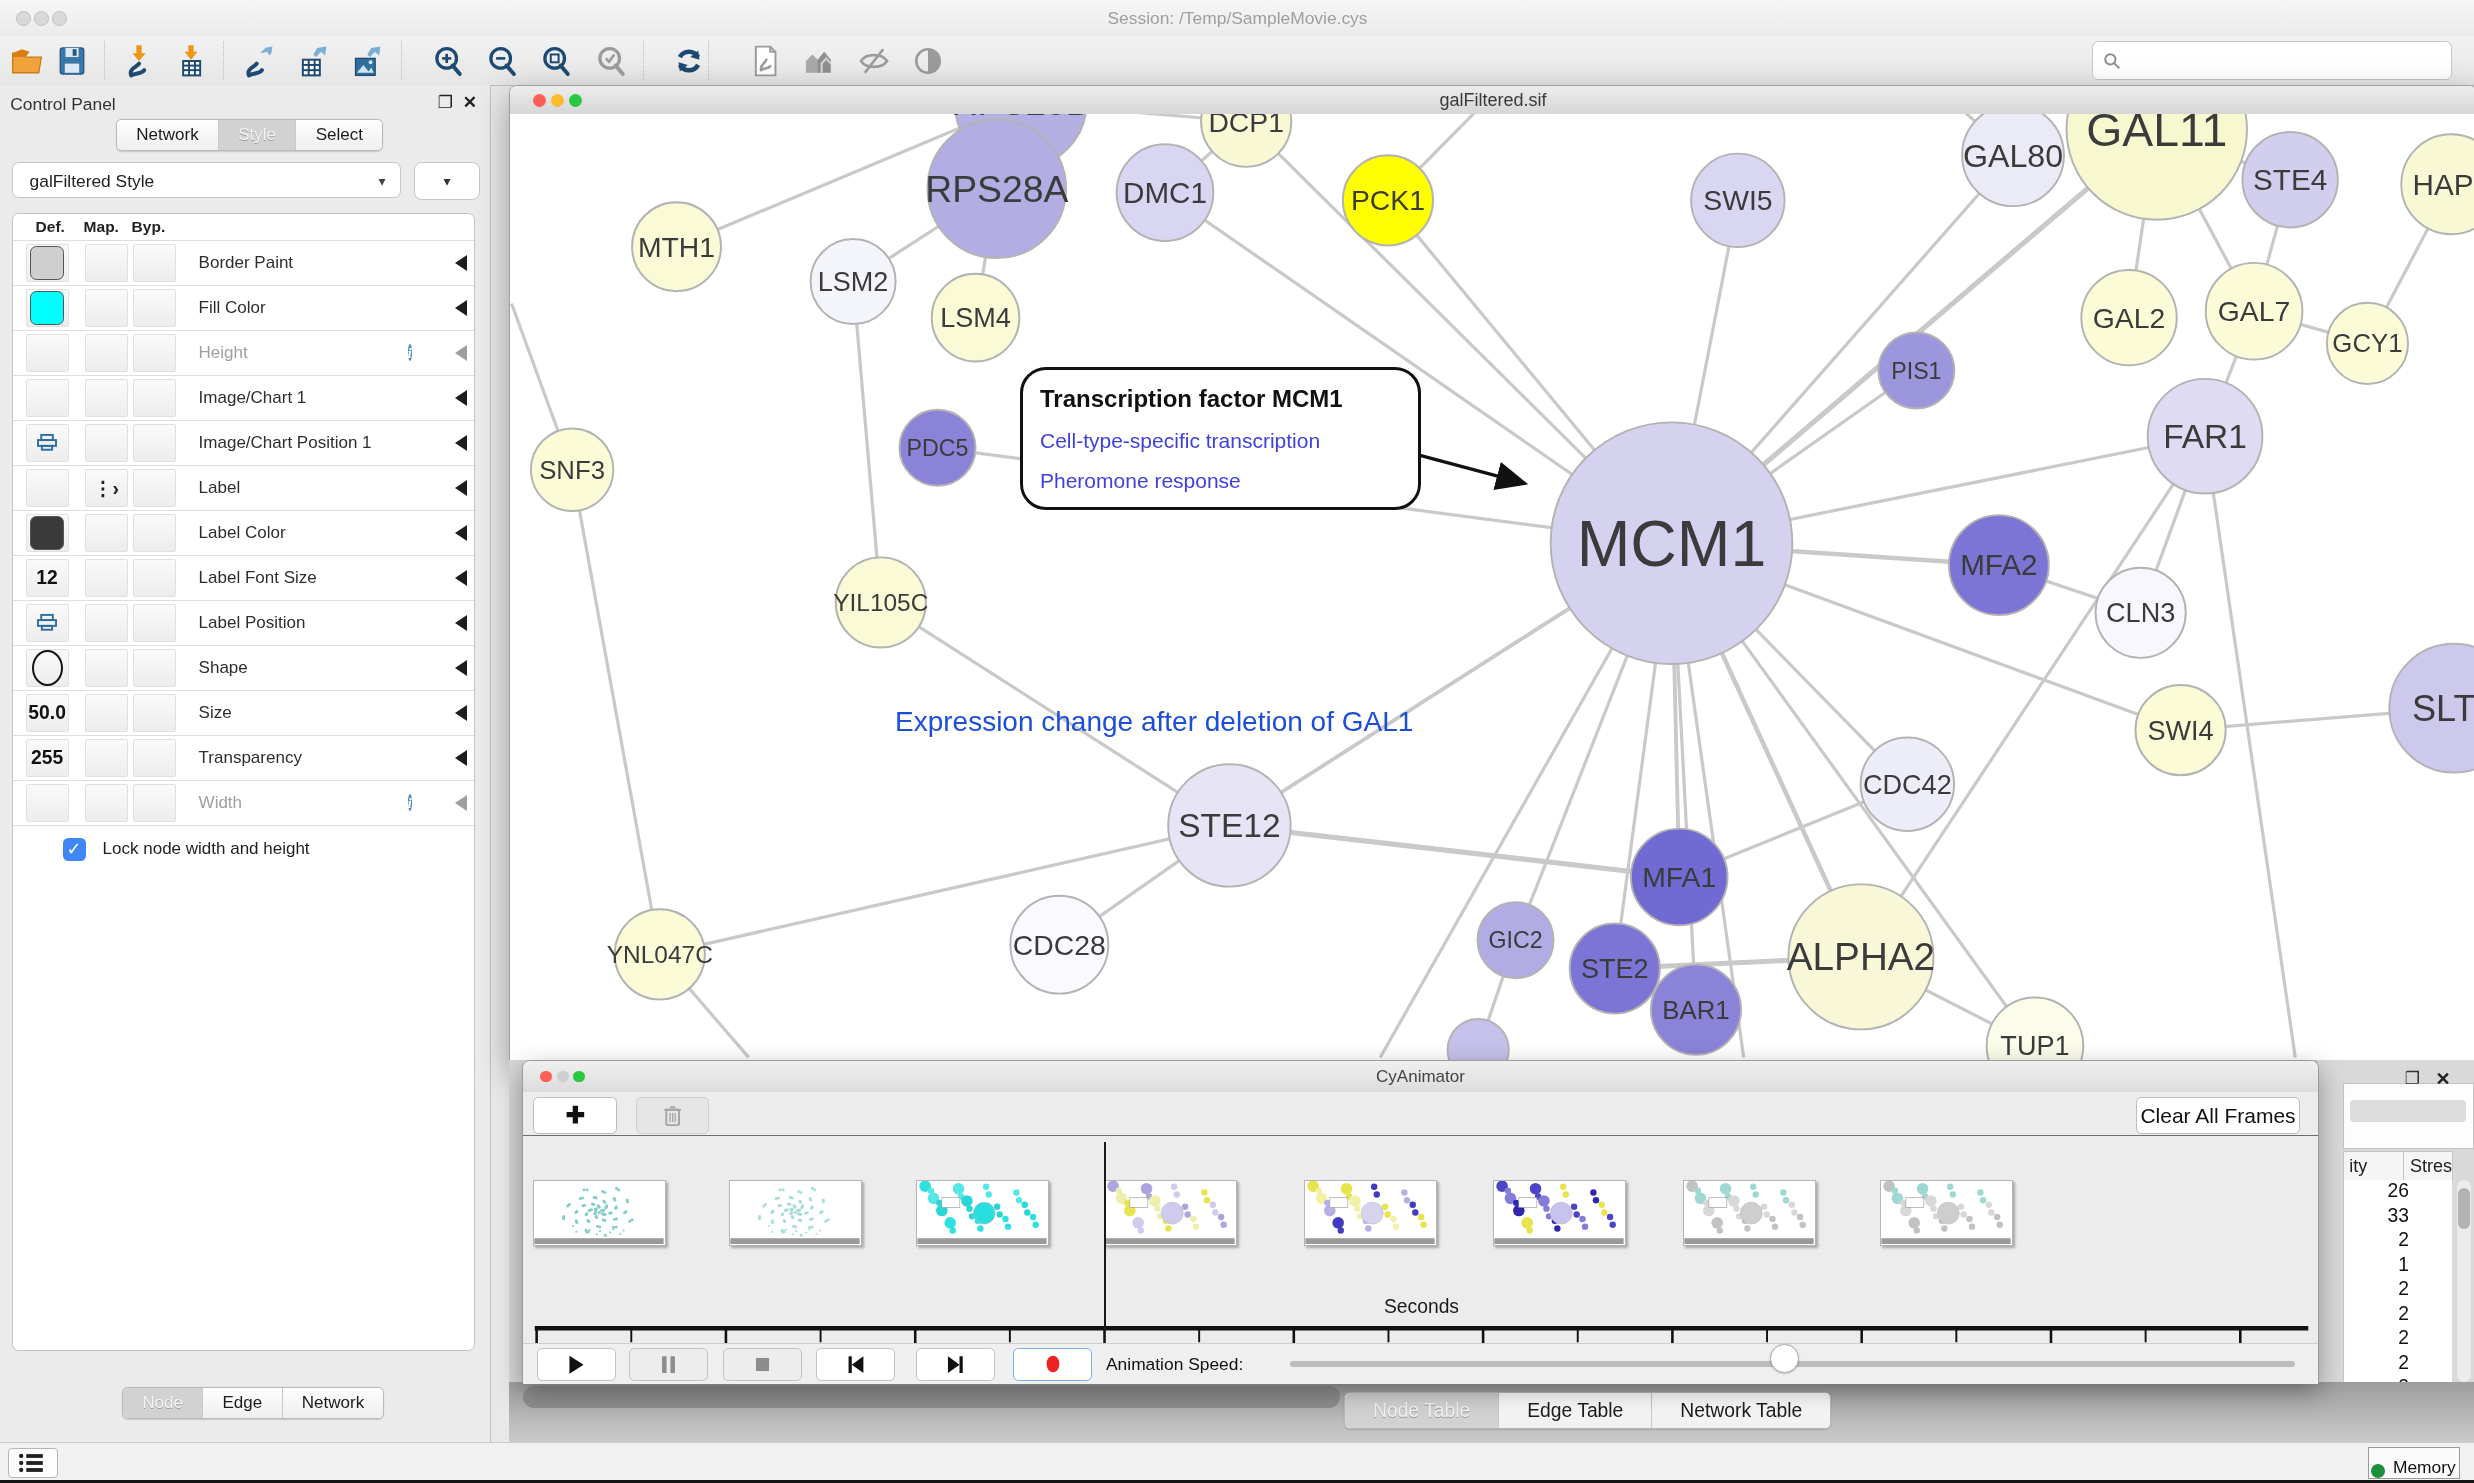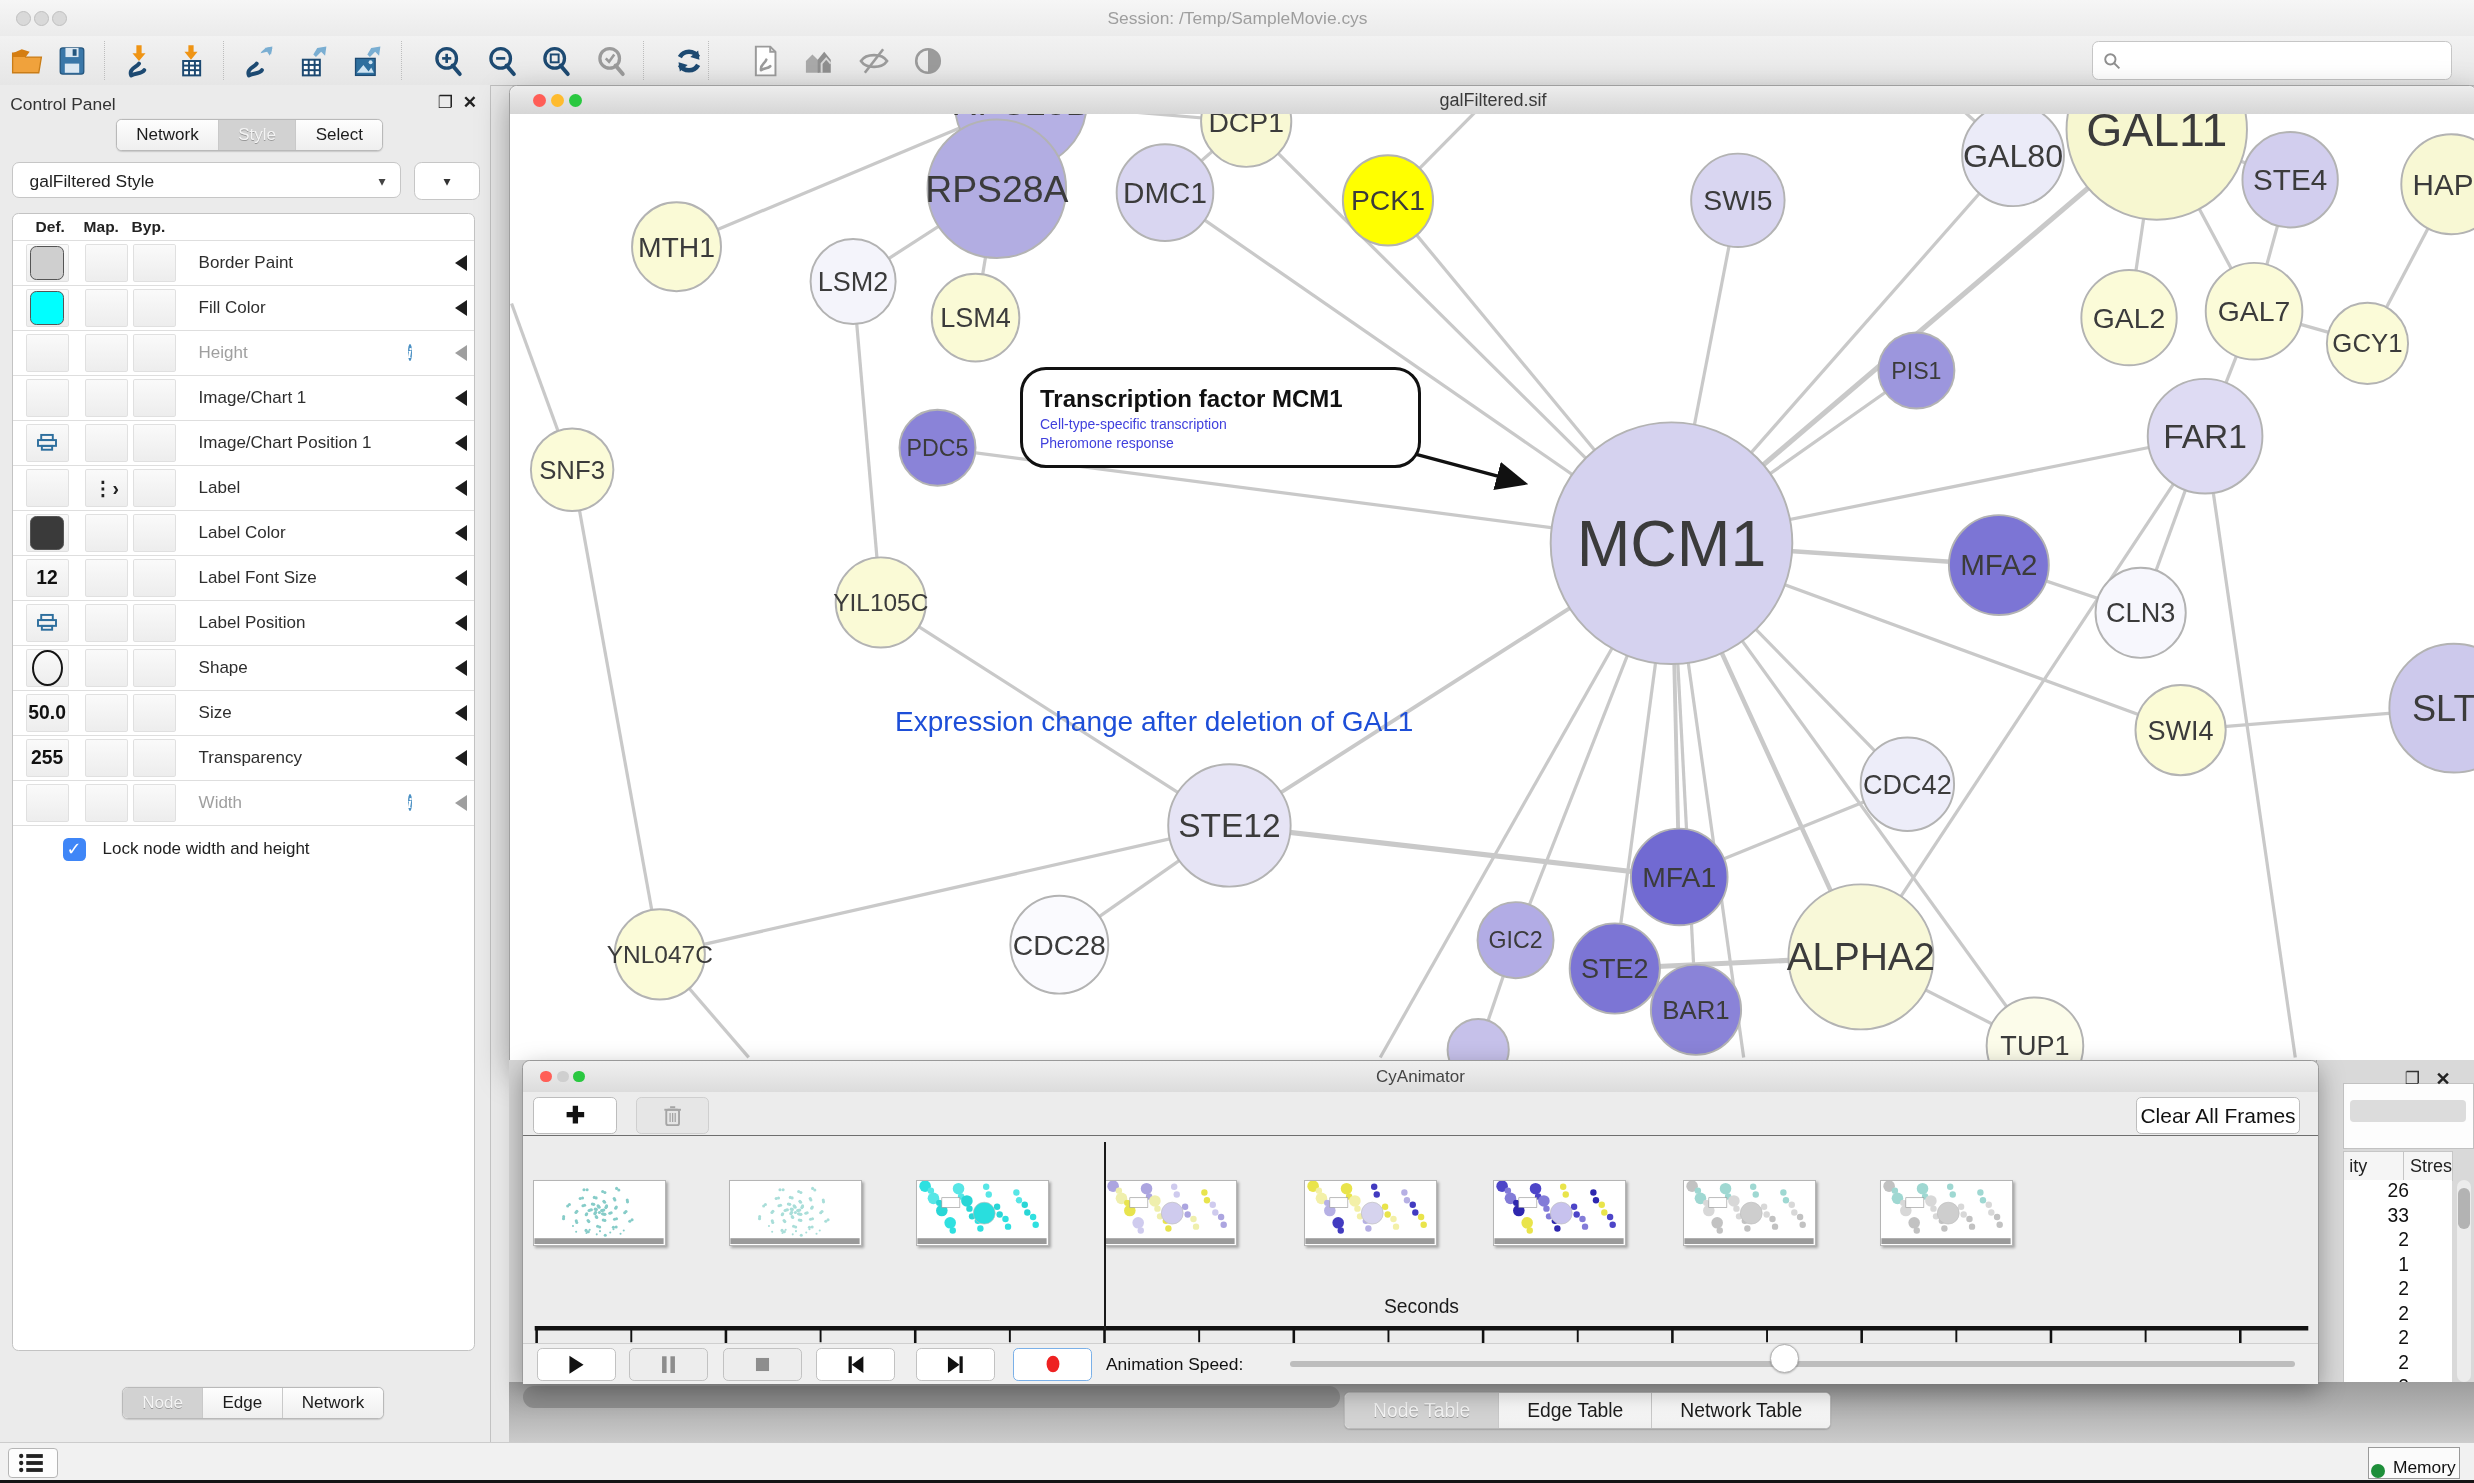--- a/index.html
+++ b/index.html
@@ -70,21 +70,21 @@
   
   #net-window{left:509px;top:85px;width:1966px;height:975px;border:0.6px solid #9f9f9f;border-radius:7.7px 7.7px 0 0;
     background:#fff;box-shadow:0 11.6px 32px rgba(0,0,0,.35);}
   #net-titlebar{position:absolute;left:0;top:0;width:100%;height:28px;border-radius:7.7px 7.7px 0 0;
     background:linear-gradient(#ededed,#d6d6d6);border-bottom:0.6px solid #b4b4b4;}
   #net-title{width:100%;text-align:center;line-height:28px;font-size:18px;color:#3a3a3a;}
   #net-content{position:absolute;left:0;top:28px;width:1966px;height:946px;background:#fff;overflow:hidden;}
   #annotation{position:absolute;left:510px;top:253px;width:361px;background:#fff;border:3.9px solid #111;
     border-radius:26px;padding:15px 17px 14px 17px;}
   #annotation .ann-title{font-size:24px;font-weight:bold;color:#111;}
-  #annotation .ann-link{font-size:14px;margin-top:3px;}
+  #annotation .ann-link{font-size:21px;margin-top:16px;}
   #net-caption{position:absolute;left:385px;top:592px;font-size:28px;color:#1d4ed8;}
 
   
   #cyanimator{left:522px;top:1060px;width:1797px;height:322px;background:#ececec;border:0.6px solid #9a9a9a;
     border-radius:7.7px 7.7px 0 0;box-shadow:0 9px 26px rgba(0,0,0,.35);z-index:5;box-sizing:border-box;}
   #cya-titlebar{position:absolute;left:0;top:0;width:100%;height:31px;border-radius:7.7px 7.7px 0 0;
     background:linear-gradient(#f0f0f0,#dcdcdc);border-bottom:0.6px solid #bdbdbd;}
   #cya-title{width:100%;text-align:center;line-height:31px;font-size:17px;color:#444;}
   #cya-toolbar{position:absolute;left:0;top:31px;width:100%;height:43px;background:#ececec;border-bottom:1.9px solid #6e6e6e;}
   .cya-btn{position:absolute;top:5.2px;height:35px;background:#fff;border:0.6px solid #bdbdbd;border-radius:5.2px;

